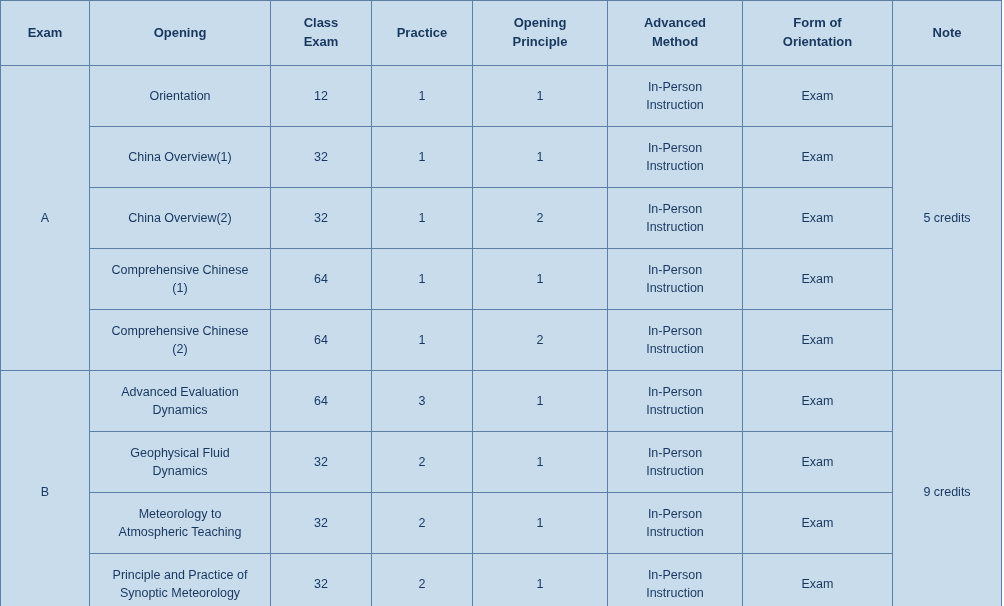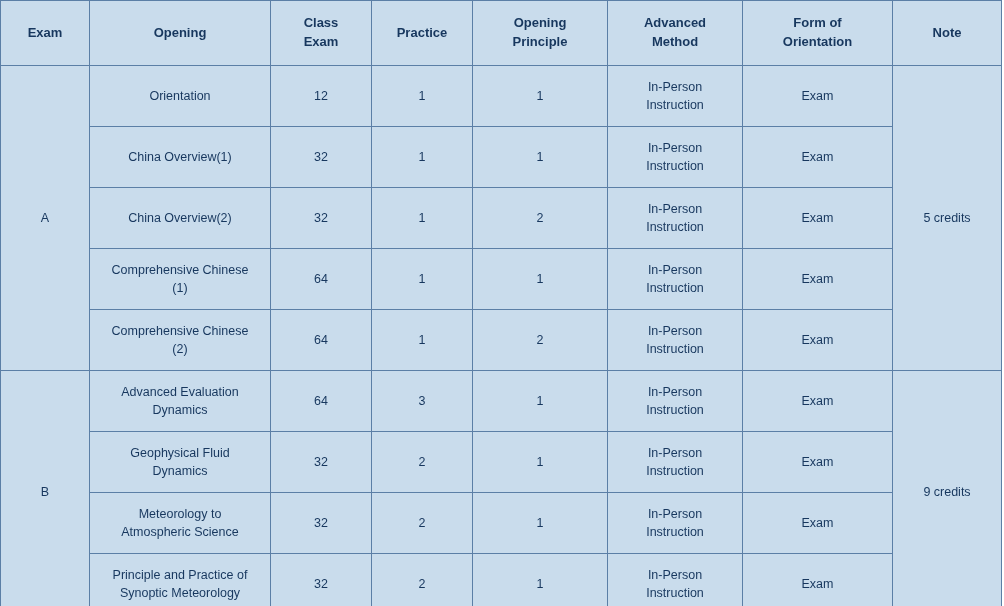--- a/index.html
+++ b/index.html
@@ -204,21 +204,21 @@
       <td>1</td>
       <td>
         <span>In-Person</span><br>
         <span>Instruction</span>
       </td>
       <td>Exam</td>
     </tr>
     <tr>
       <td class="course-cell">
         <span>Meteorology to</span><br>
-        <span>Atmospheric Science</span>
+        <span>Atmospheric Teaching</span>
       </td>
       <td>32</td>
       <td>2</td>
       <td>1</td>
       <td>
         <span>In-Person</span><br>
         <span>Instruction</span>
       </td>
       <td>Exam</td>
     </tr>

